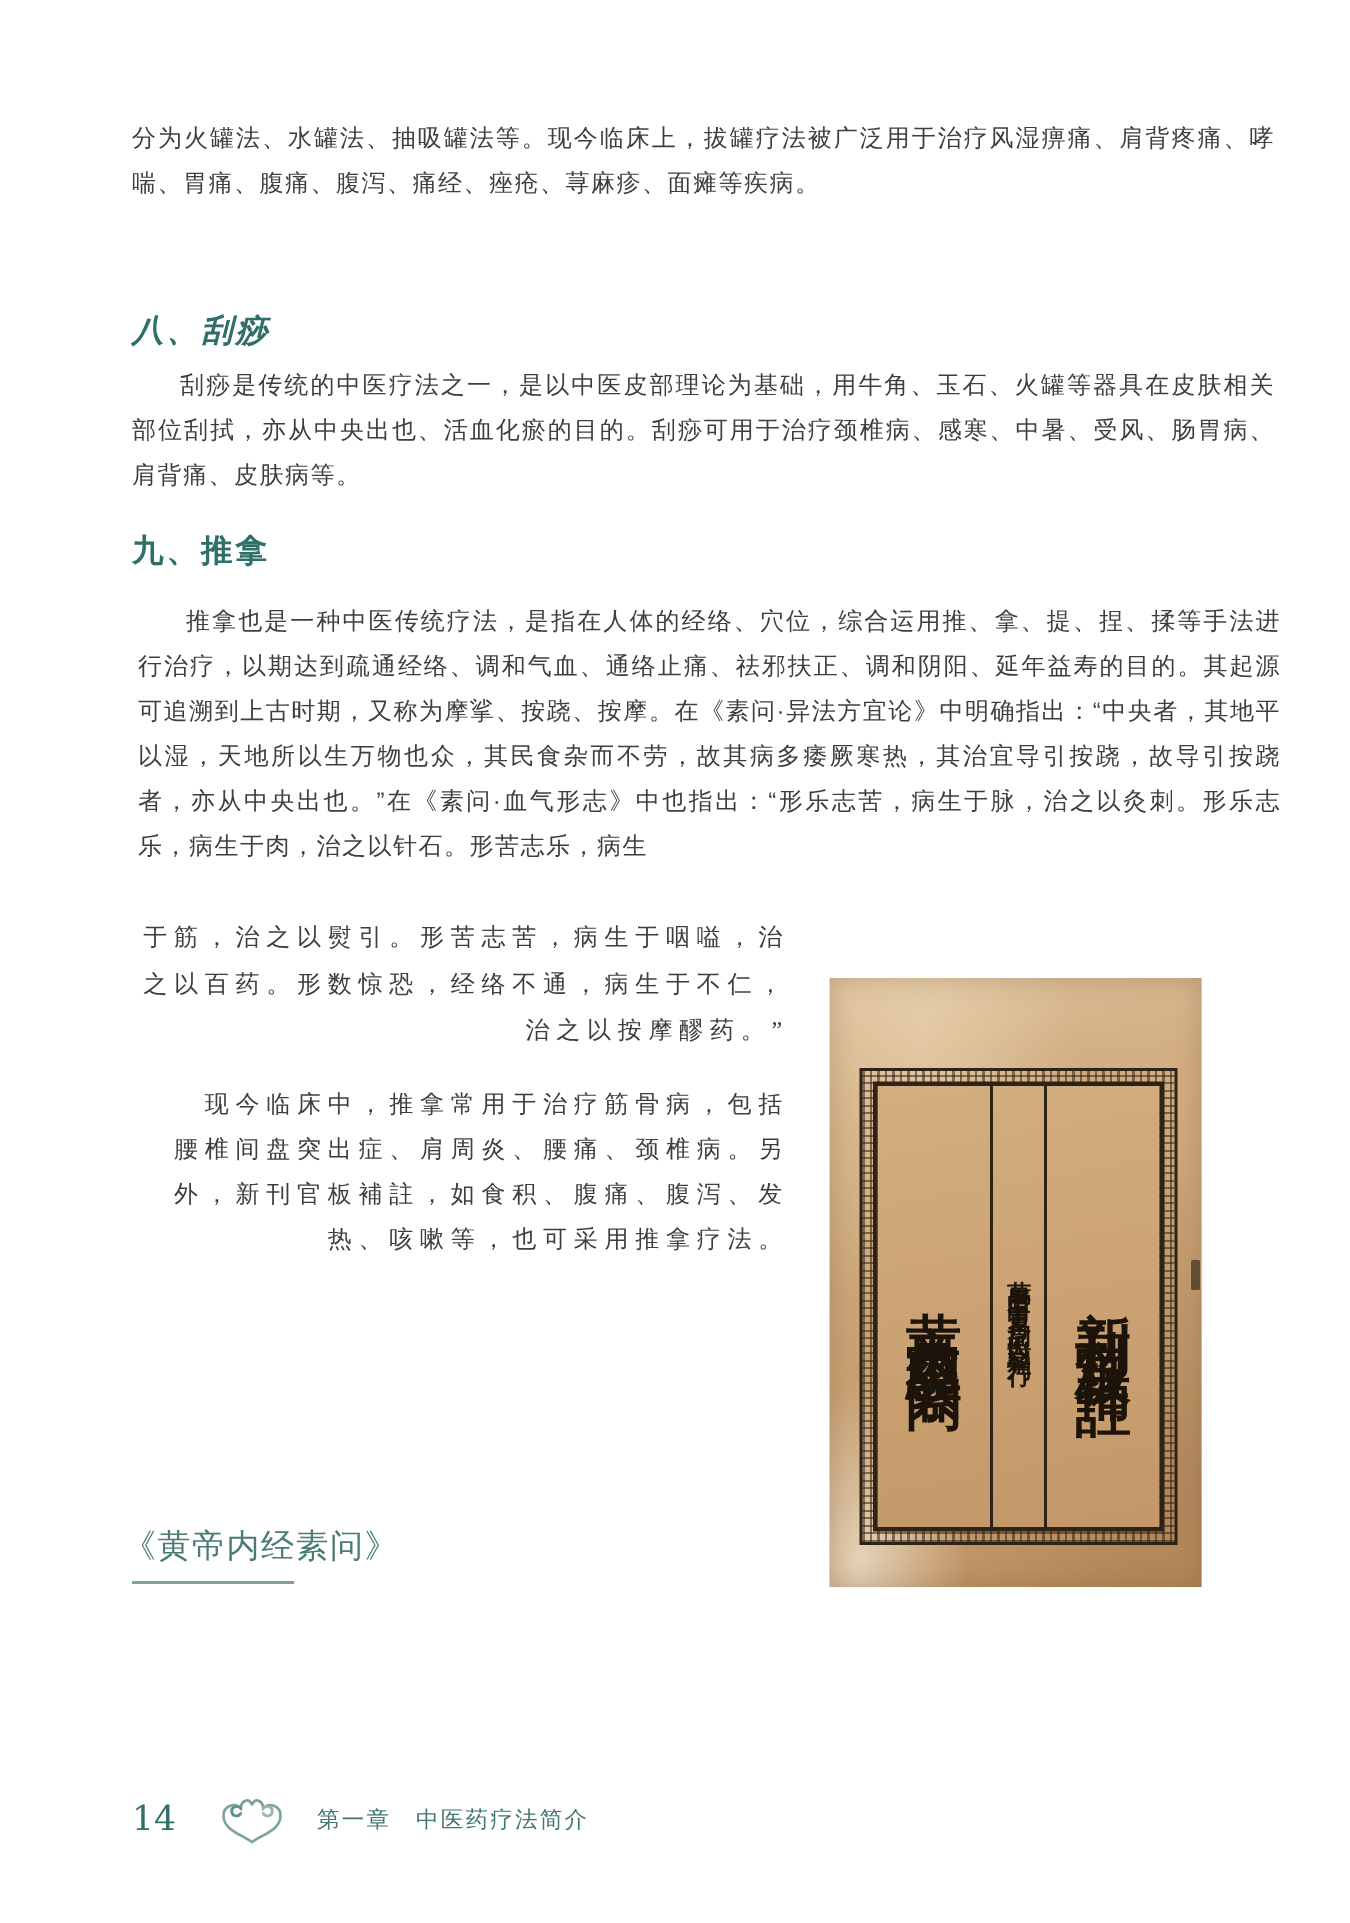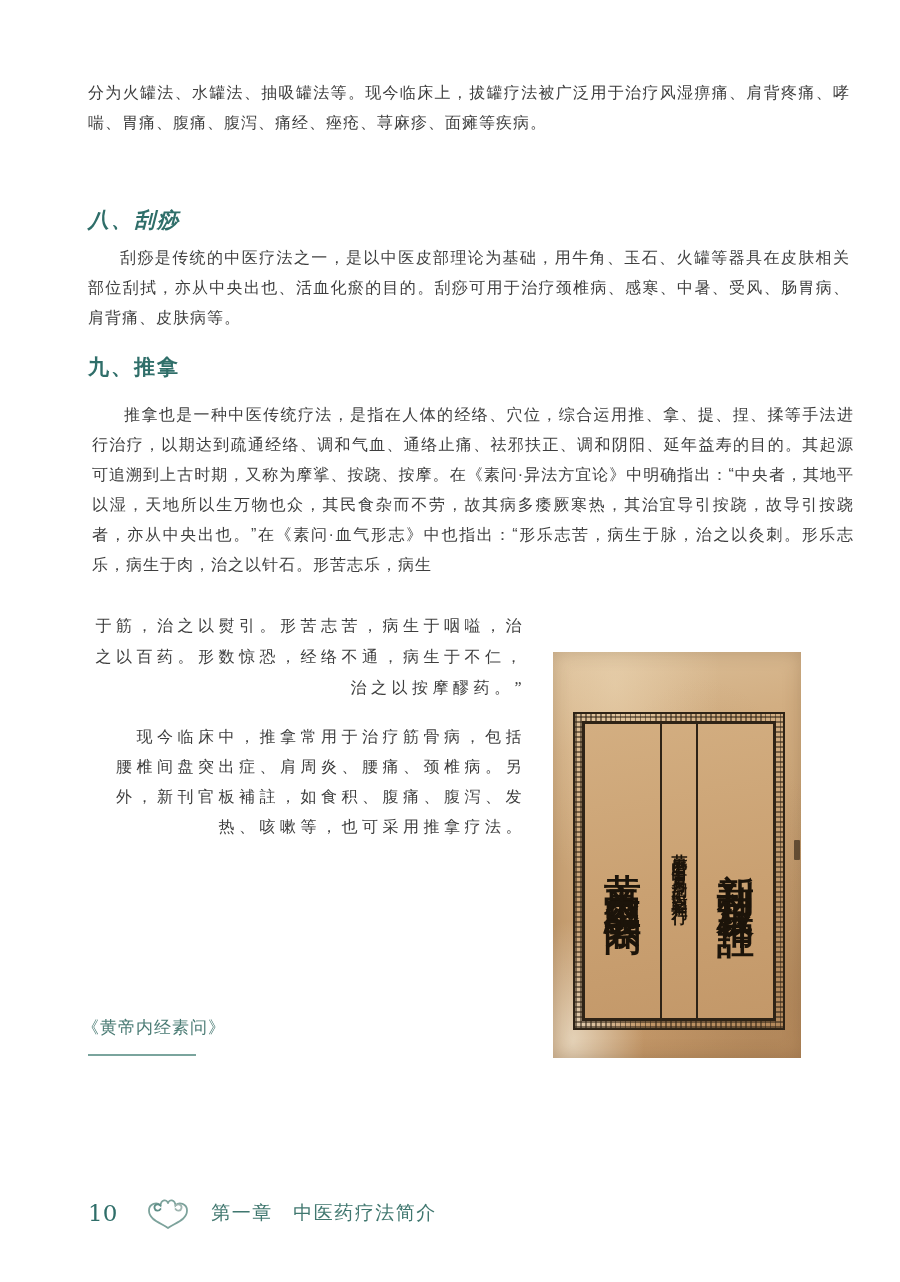--- a/index.html
+++ b/index.html
@@ -52,35 +52,35 @@
     display:flex;align-items:center;justify-content:center;
     font-family:"DejaVu Serif",serif;font-weight:900;color:#1c140a;
   }
   .cover-col.big{flex:1;font-size:37px;letter-spacing:9px;line-height:1;}
   .cover-col.small{
     width:34px;font-size:16px;letter-spacing:5px;font-weight:700;
     border-left:2px solid #2e2316;border-right:2px solid #2e2316;
   }
   
   .caption{
-    left:82px;top:1016px;font-size:17px;color:#4a7b74;letter-spacing:1px;text-align:right;
+    left:82px;top:1016px;font-size:22px;color:#4a7b74;letter-spacing:1px;text-align:right;
   }
   .caption-rule{
     left:88px;top:1054px;width:108px;height:2px;background:#7aa49d;
   }
   
   .footer{
     left:88px;top:1194px;display:flex;align-items:center;
   }
   .page-num{
     font-family:"DejaVu Serif",serif;font-size:23px;color:#2f6e69;
   }
   .cloud{margin-left:28px;margin-right:20px;display:block;}
   .chapter{
-    font-size:19px;color:#40776f;letter-spacing:1.5px;
+    font-size:15px;color:#40776f;letter-spacing:1.5px;
   }
 </style>
 </head>
 <body>
 
 <p class="abs body-text" style="left:88px;top:78px;width:762px;margin:0;">分为火罐法、水罐法、抽吸罐法等。现今临床上，拔罐疗法被广泛用于治疗风湿痹痛、肩背疼痛、哮喘、胃痛、腹痛、腹泻、痛经、痤疮、荨麻疹、面瘫等疾病。</p>
 
 <h2 class="abs sec-heading" style="left:88px;top:206px;margin:0;font-style:italic;">八、刮痧</h2>
 
 <p class="abs body-text indent" style="left:88px;top:243px;width:762px;margin:0;">刮痧是传统的中医疗法之一，是以中医皮部理论为基础，用牛角、玉石、火罐等器具在皮肤相关部位刮拭，亦从中央出也、活血化瘀的目的。刮痧可用于治疗颈椎病、感寒、中暑、受风、肠胃病、肩背痛、皮肤病等。</p>
@@ -101,21 +101,21 @@
       <div class="cover-col small">萬曆甲申夏月周氏對峯刋行</div>
       <div class="cover-col big">新刊官板補註</div>
     </div>
   </div>
 </div>
 
 <div class="abs caption">《黄帝内经素问》</div>
 <div class="abs caption-rule"></div>
 
 <div class="abs footer">
-  <span class="page-num">10</span>
+  <span class="page-num">14</span>
   <svg class="cloud" width="46" height="38" viewBox="0 0 44 38">
     <g fill="none" stroke="#7da39c" stroke-width="1.8" stroke-linecap="round">
       <path d="M22 34 C15 29 3 26 3 16.5 C3 9.5 11 7.5 14.5 11.5 C15 5.5 21 4.5 22 9.5 C23 4.5 29 5.5 29.5 11.5 C33 7.5 41 9.5 41 16.5 C41 26 29 29 22 34 Z"></path>
       <path d="M14.5 11.5 C11.5 9 8 11 8.5 14 C9 17 13 17.5 14.5 15" stroke="#5f8f88"></path>
       <path d="M29.5 11.5 C32.5 9 36 11 35.5 14 C35 17 31 17.5 29.5 15" stroke="#9fb5b0"></path>
     </g>
   </svg>
   <span class="chapter">第一章　中医药疗法简介</span>
 </div>
 

